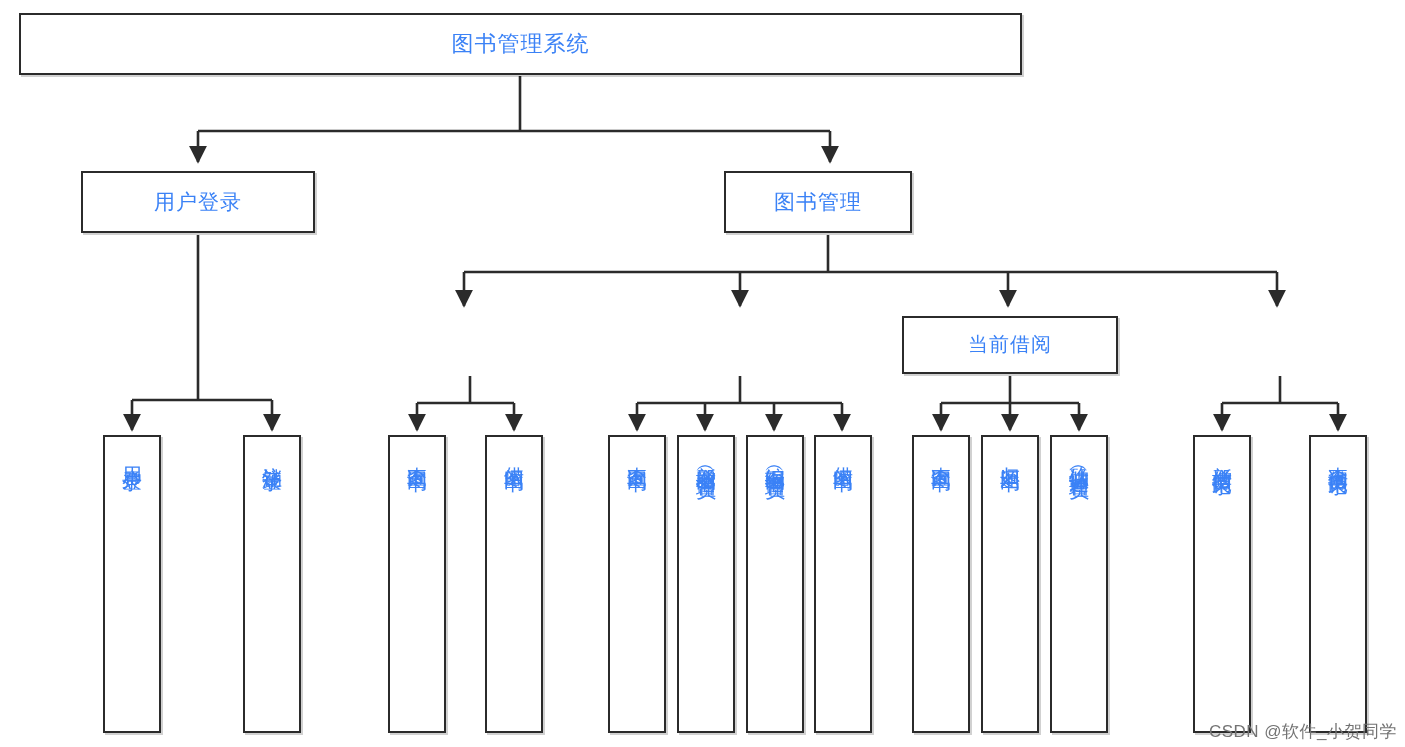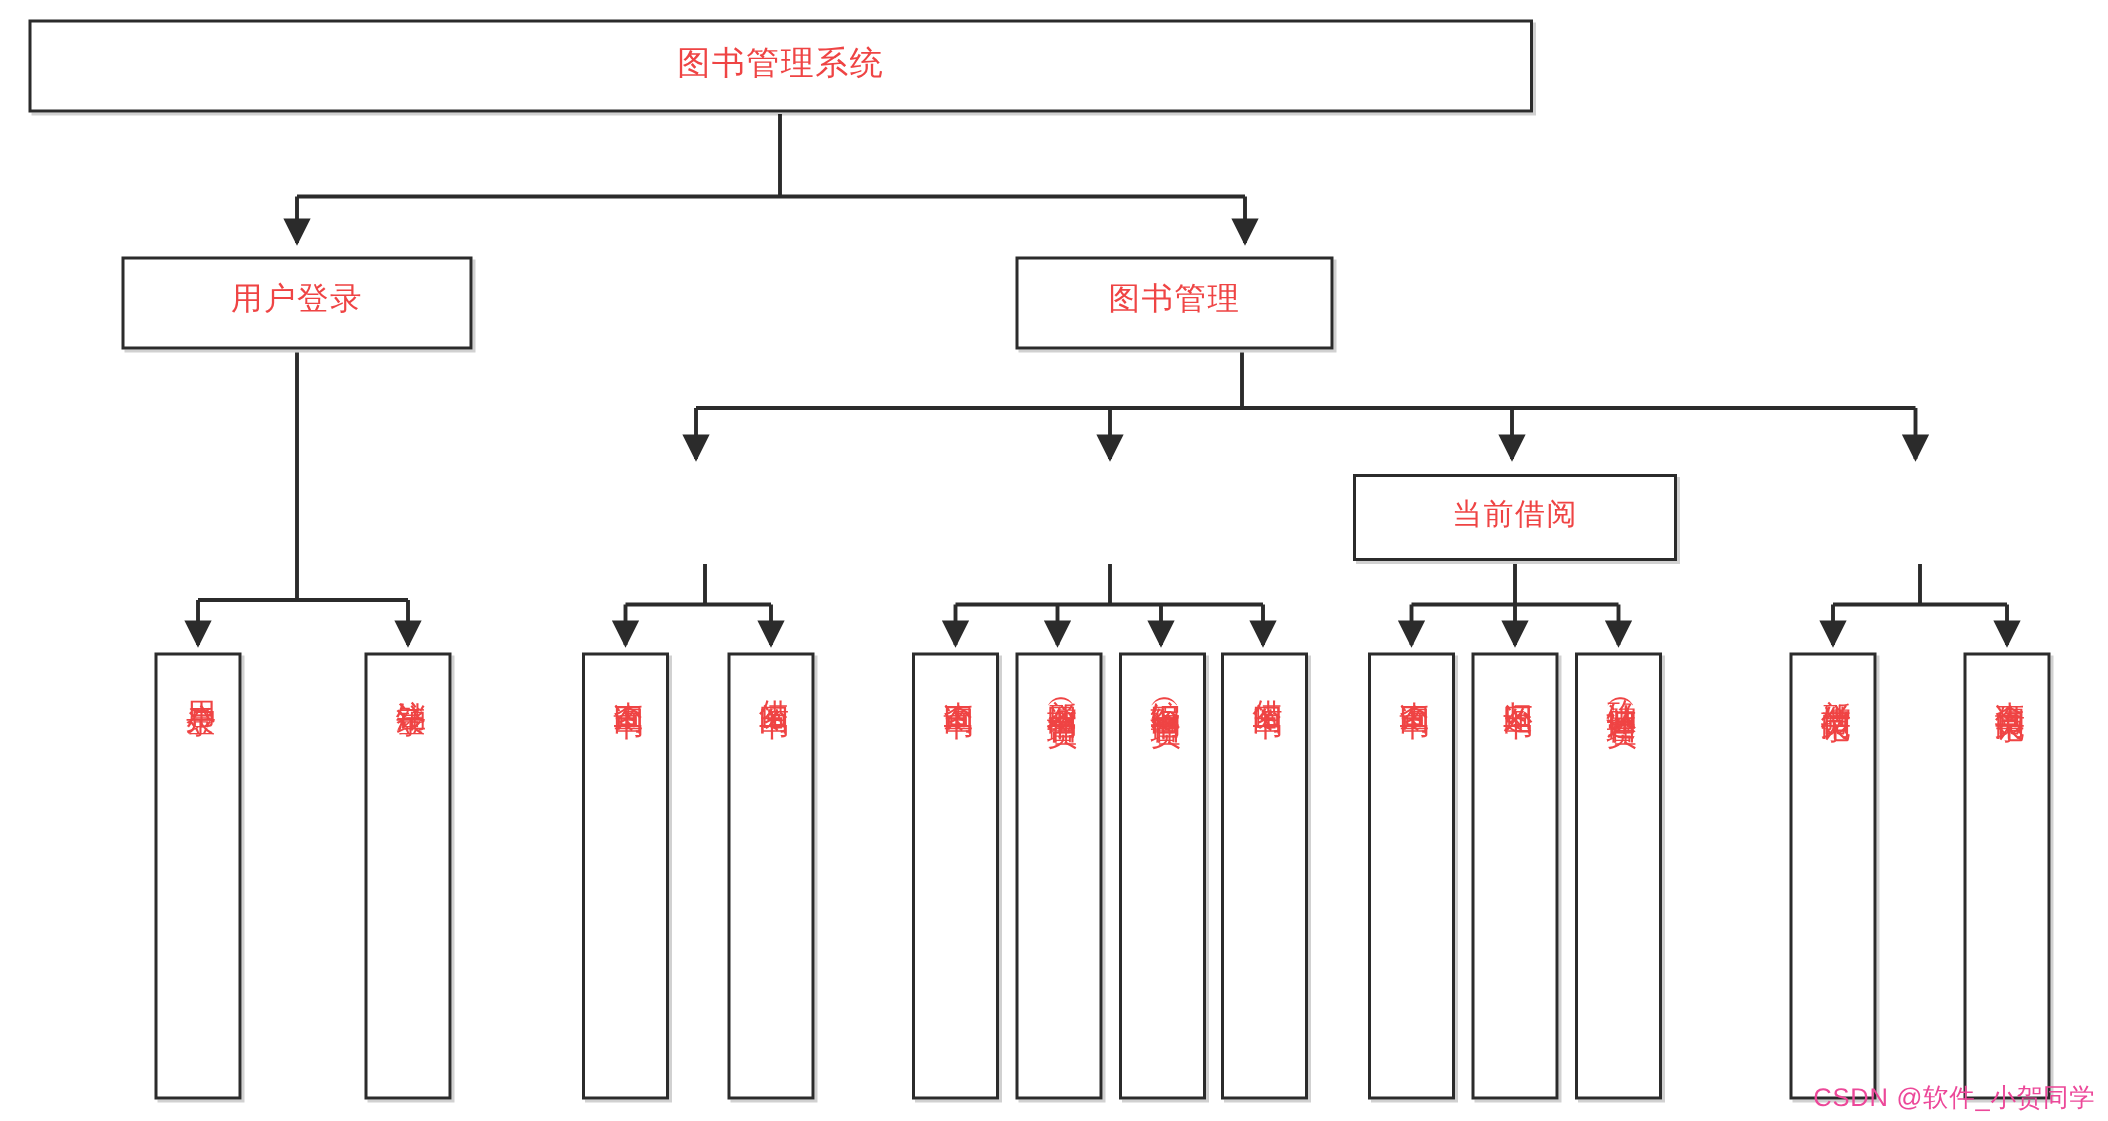--- a/index.html
+++ b/index.html
@@ -25,23 +25,22 @@
     align-items:center;
     justify-content:center;
     text-align:center;
     box-shadow:2px 2px 0 rgba(0,0,0,0.18);
   }
   .node .label{
     display:block;
     font-size:21px;
     line-height:1.18;
     letter-spacing:1px;
-    color:#ef4444;
+    color:#3b82f6;
     white-space:nowrap;
-    font-family:Liberation Mono, monospace;
   }
   .node.root .label{font-size:22px;}
   .node.lvl2 .label{font-size:21px;}
   .node.lvl3 .label{font-size:20px;}
   
   .node.leaf{
     align-items:flex-start;
     justify-content:center;
     padding-top:14px;
   }
@@ -61,21 +60,21 @@
     left:0; top:0;
     width:1405px; height:747px;
     pointer-events:none;
   }
   
   #watermark{
     position:absolute;
     right:8px;
     bottom:4px;
     font-size:17px;
-    color:#ec4899;
+    color:#737373;
     letter-spacing:0.5px;
     white-space:nowrap;
     user-select:none;
   }
 </style>
 </head>
 <body>
 
 <div id="canvas">
 
@@ -130,21 +129,21 @@
   </svg>
 
   <div class="node root" style="left:19px; top:13px; width:1003px; height:62px;">
     <span class="label">图书管理系统</span>
   </div>
 
   <div class="node lvl2" style="left:81px; top:171px; width:234px; height:62px;">
     <span class="label">用户登录</span>
   </div>
 
-  <div class="node lvl2" style="left:677px; top:171px; width:212px; height:62px;">
+  <div class="node lvl2" style="left:724px; top:171px; width:188px; height:62px;">
     <span class="label">图书管理</span>
   </div>
 
 
 
   <div class="node lvl3" style="left:902px; top:316px; width:216px; height:58px;">
     <span class="label">当前借阅</span>
   </div>
 
 

